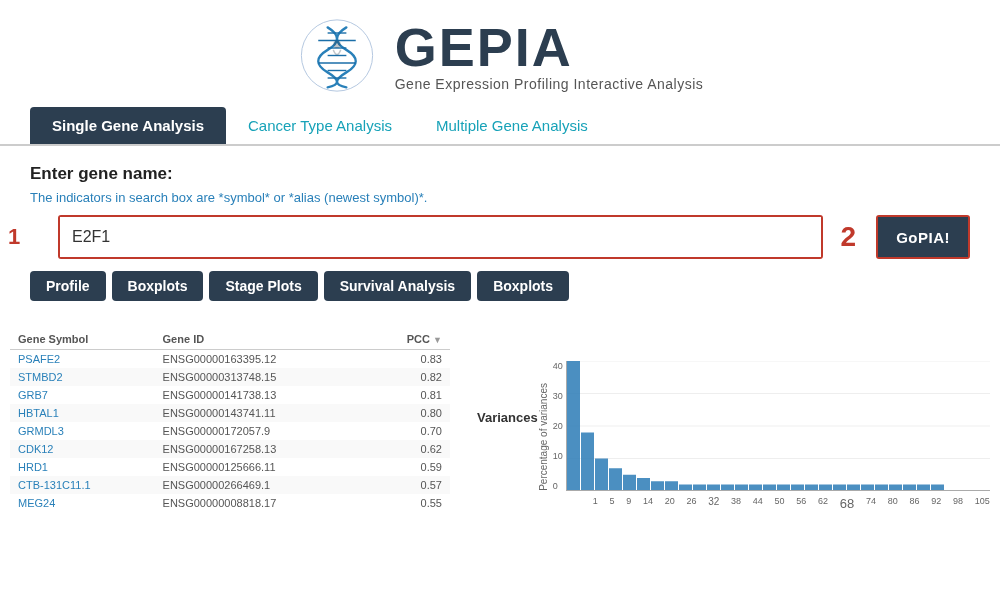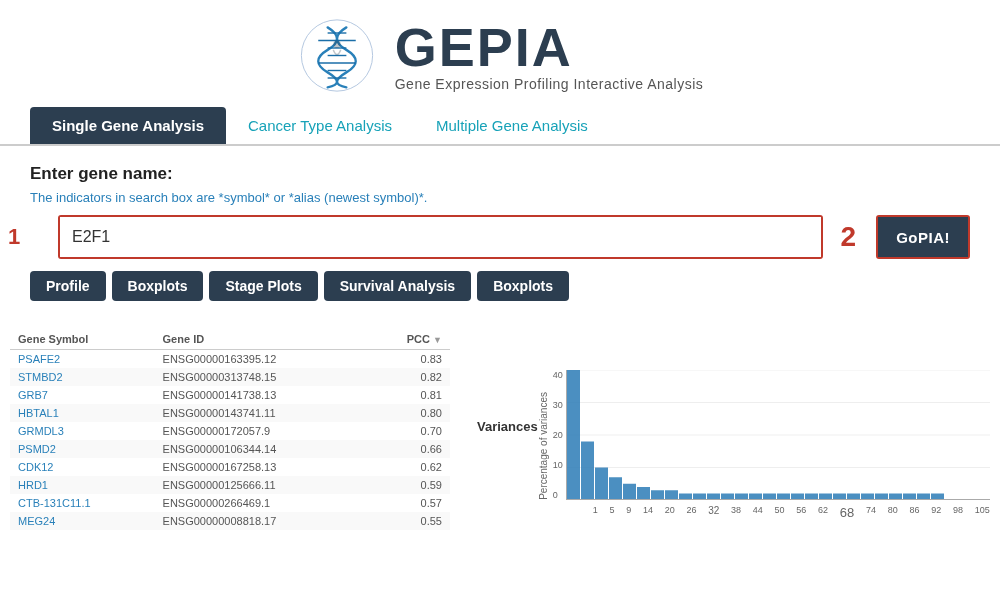--- a/index.html
+++ b/index.html
@@ -362,25 +362,20 @@
   </tr>
           <tr>
     <td><a href="#">HBTAL1</a></td>
     <td>ENSG00000143741.11</td>
     <td class="pcc-col">0.80</td>
   </tr>
           <tr>
     <td><a href="#">GRMDL3</a></td>
     <td>ENSG00000172057.9</td>
     <td class="pcc-col">0.70</td>
-  </tr>
-          <tr>
-    <td><a href="#">PSMD2</a></td>
-    <td>ENSG00000106344.14</td>
-    <td class="pcc-col">0.66</td>
   </tr>
           <tr>
     <td><a href="#">CDK12</a></td>
     <td>ENSG00000167258.13</td>
     <td class="pcc-col">0.62</td>
   </tr>
           <tr>
     <td><a href="#">HRD1</a></td>
     <td>ENSG00000125666.11</td>
     <td class="pcc-col">0.59</td>

